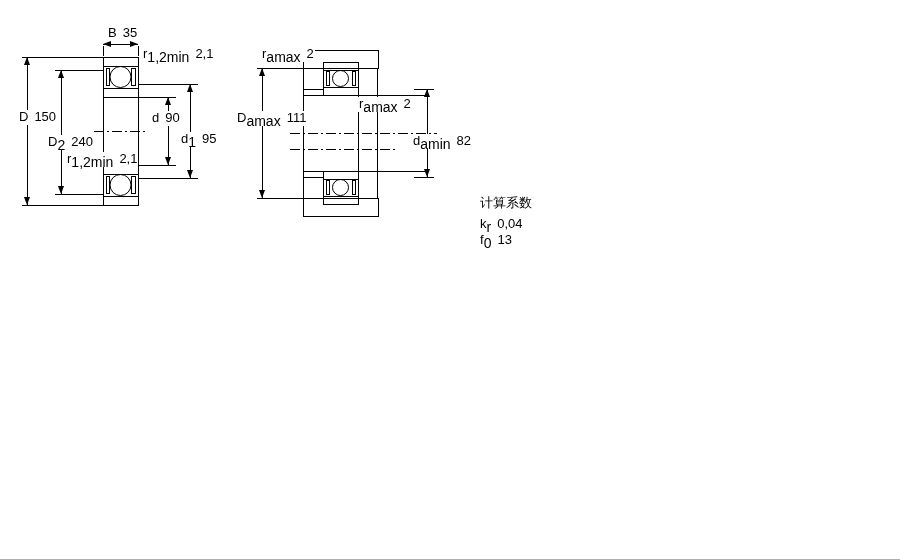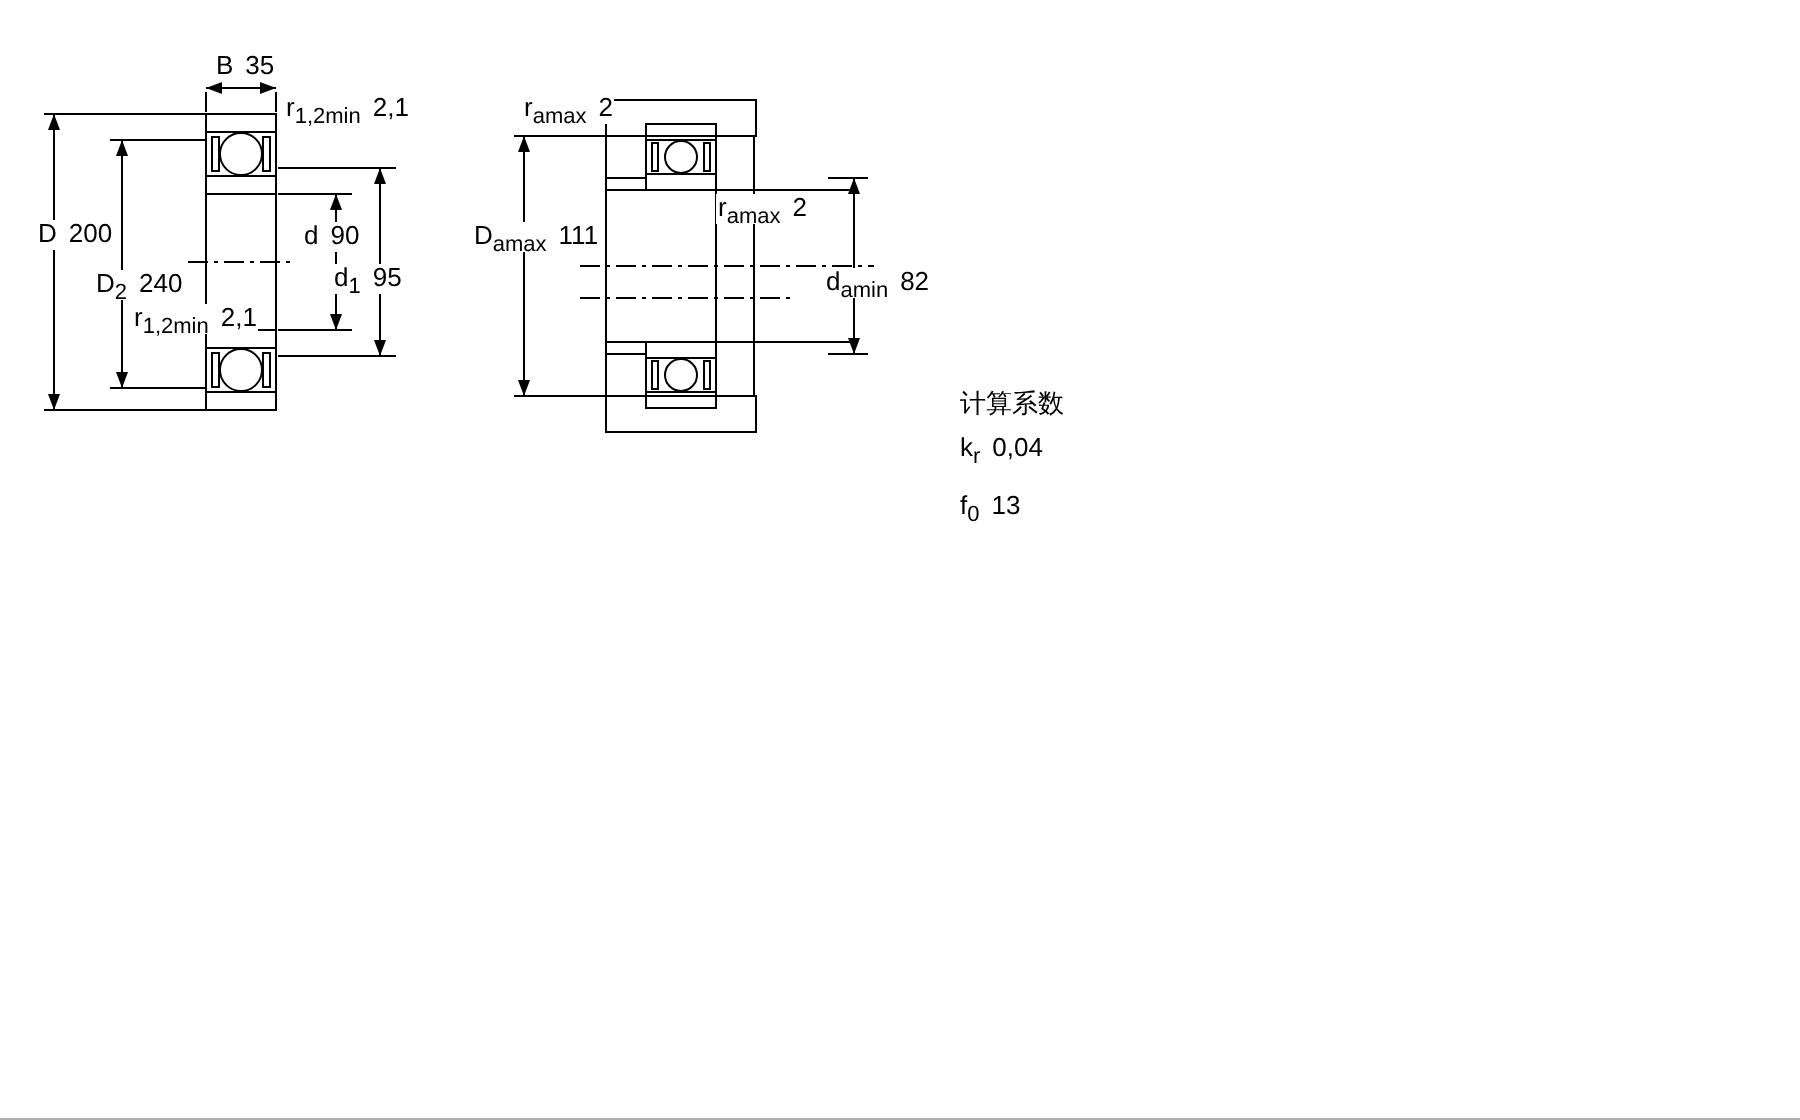--- a/index.html
+++ b/index.html
@@ -5,21 +5,21 @@
   html,body{margin:0;padding:0;background:#fff;}
   #page{position:relative;width:900px;height:560px;background:#fff;overflow:hidden;
         font-family:"Liberation Sans",sans-serif;}
   #art{position:absolute;left:0;top:0;}
   .ln{stroke:#000;stroke-width:1;fill:none;}
   .crisp{shape-rendering:crispEdges;}
   .dd{stroke:#000;stroke-width:1;fill:none;stroke-dasharray:10 3 2 3;}
   .arr{fill:#000;stroke:none;}
   .lbl{position:absolute;font:13px "Liberation Sans",sans-serif;color:#000;
        background:#fff;white-space:nowrap;line-height:1.15;padding:0 1px;}
-  .lbl sub{font-size:11px;line-height:0;text-align:center;}
+  .lbl sub{font-size:14px;line-height:0;text-align:center;}
   .lbl .val{margin-left:6px;}
   .title{font-weight:normal;font-family:"DejaVu Sans","Liberation Sans",sans-serif;}
   .edge{position:absolute;left:0;bottom:0;width:900px;height:1px;background:#adadad;}
 </style>
 </head>
 <body>
 
 <div id="page">
 
   <svg id="art" width="900" height="560" viewBox="0 0 900 560" xmlns="http://www.w3.org/2000/svg">
@@ -131,38 +131,38 @@
       <polygon class="arr" points="262,198 259,190 265,190"></polygon>
       <polygon class="arr" points="427,89 424,97 430,97"></polygon>
       <polygon class="arr" points="427,177 424,169 430,169"></polygon>
     </g>
   </svg>
 
   <span class="lbl" style="left:107px;top:26px"><span>B</span><span class="val">35</span></span>
 
   <span class="lbl" style="left:142px;top:47px"><span>r</span><sub>1,2min</sub><span class="val">2,1</span></span>
 
-  <span class="lbl" style="left:18px;top:110px"><span>D</span><span class="val">200</span></span>
+  <span class="lbl" style="left:18px;top:110px"><span>D</span><span class="val">150</span></span>
 
   <span class="lbl" style="left:47px;top:135px"><span>D</span><sub>2</sub><span class="val">240</span></span>
 
   <span class="lbl" style="left:66px;top:152px"><span>r</span><sub>1,2min</sub><span class="val">2,1</span></span>
 
   <span class="lbl" style="left:151px;top:111px"><span>d</span><span class="val">90</span></span>
 
-  <span class="lbl" style="left:166px;top:132px"><span>d</span><sub>1</sub><span class="val">95</span></span>
+  <span class="lbl" style="left:180px;top:132px"><span>d</span><sub>1</sub><span class="val">95</span></span>
 
   <span class="lbl" style="left:261px;top:47px"><span>r</span><sub>amax</sub><span class="val">2</span></span>
 
   <span class="lbl" style="left:236px;top:111px"><span>D</span><sub>amax</sub><span class="val">111</span></span>
 
   <span class="lbl" style="left:358px;top:97px"><span>r</span><sub>amax</sub><span class="val">2</span></span>
 
   <span class="lbl" style="left:412px;top:134px"><span>d</span><sub>amin</sub><span class="val">82</span></span>
 
   <div class="lbl title" style="left:479px;top:196px">计算系数</div>
 
   <span class="lbl" style="left:479px;top:217px"><span>k</span><sub>r</sub><span class="val">0,04</span></span>
 
-  <span class="lbl" style="left:479px;top:246px"><span>f</span><sub>0</sub><span class="val">13</span></span>
+  <span class="lbl" style="left:479px;top:233px"><span>f</span><sub>0</sub><span class="val">13</span></span>
 
   <div class="edge"></div>
 </div>
 
 </body></html>

